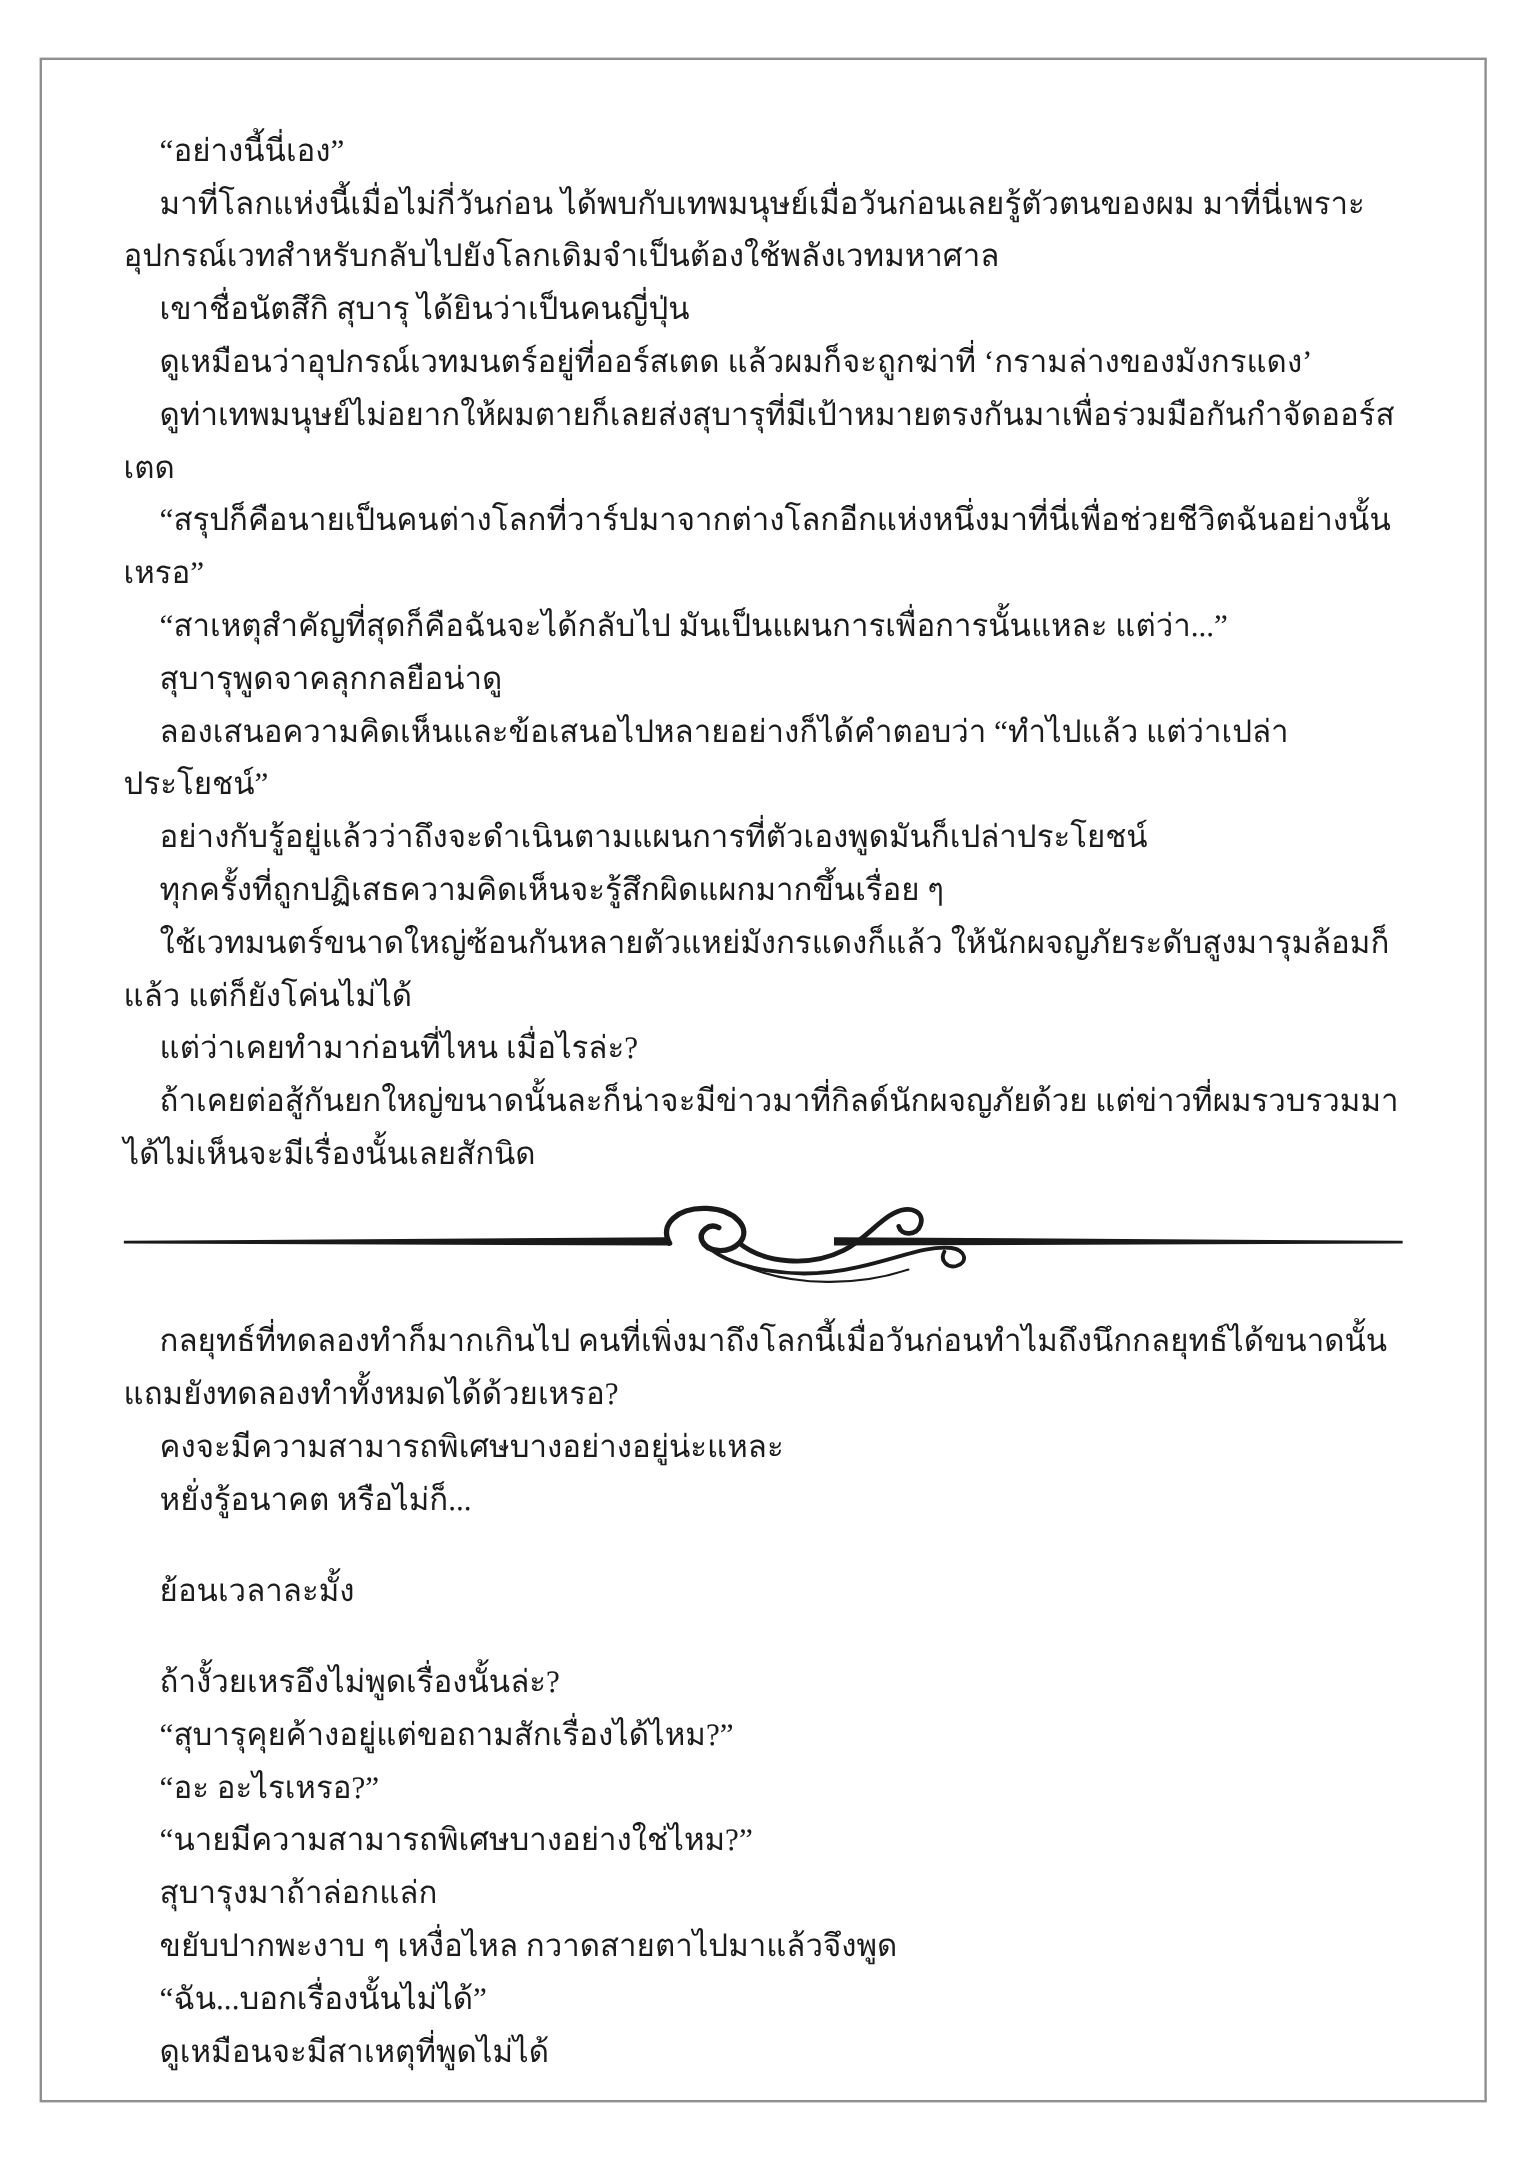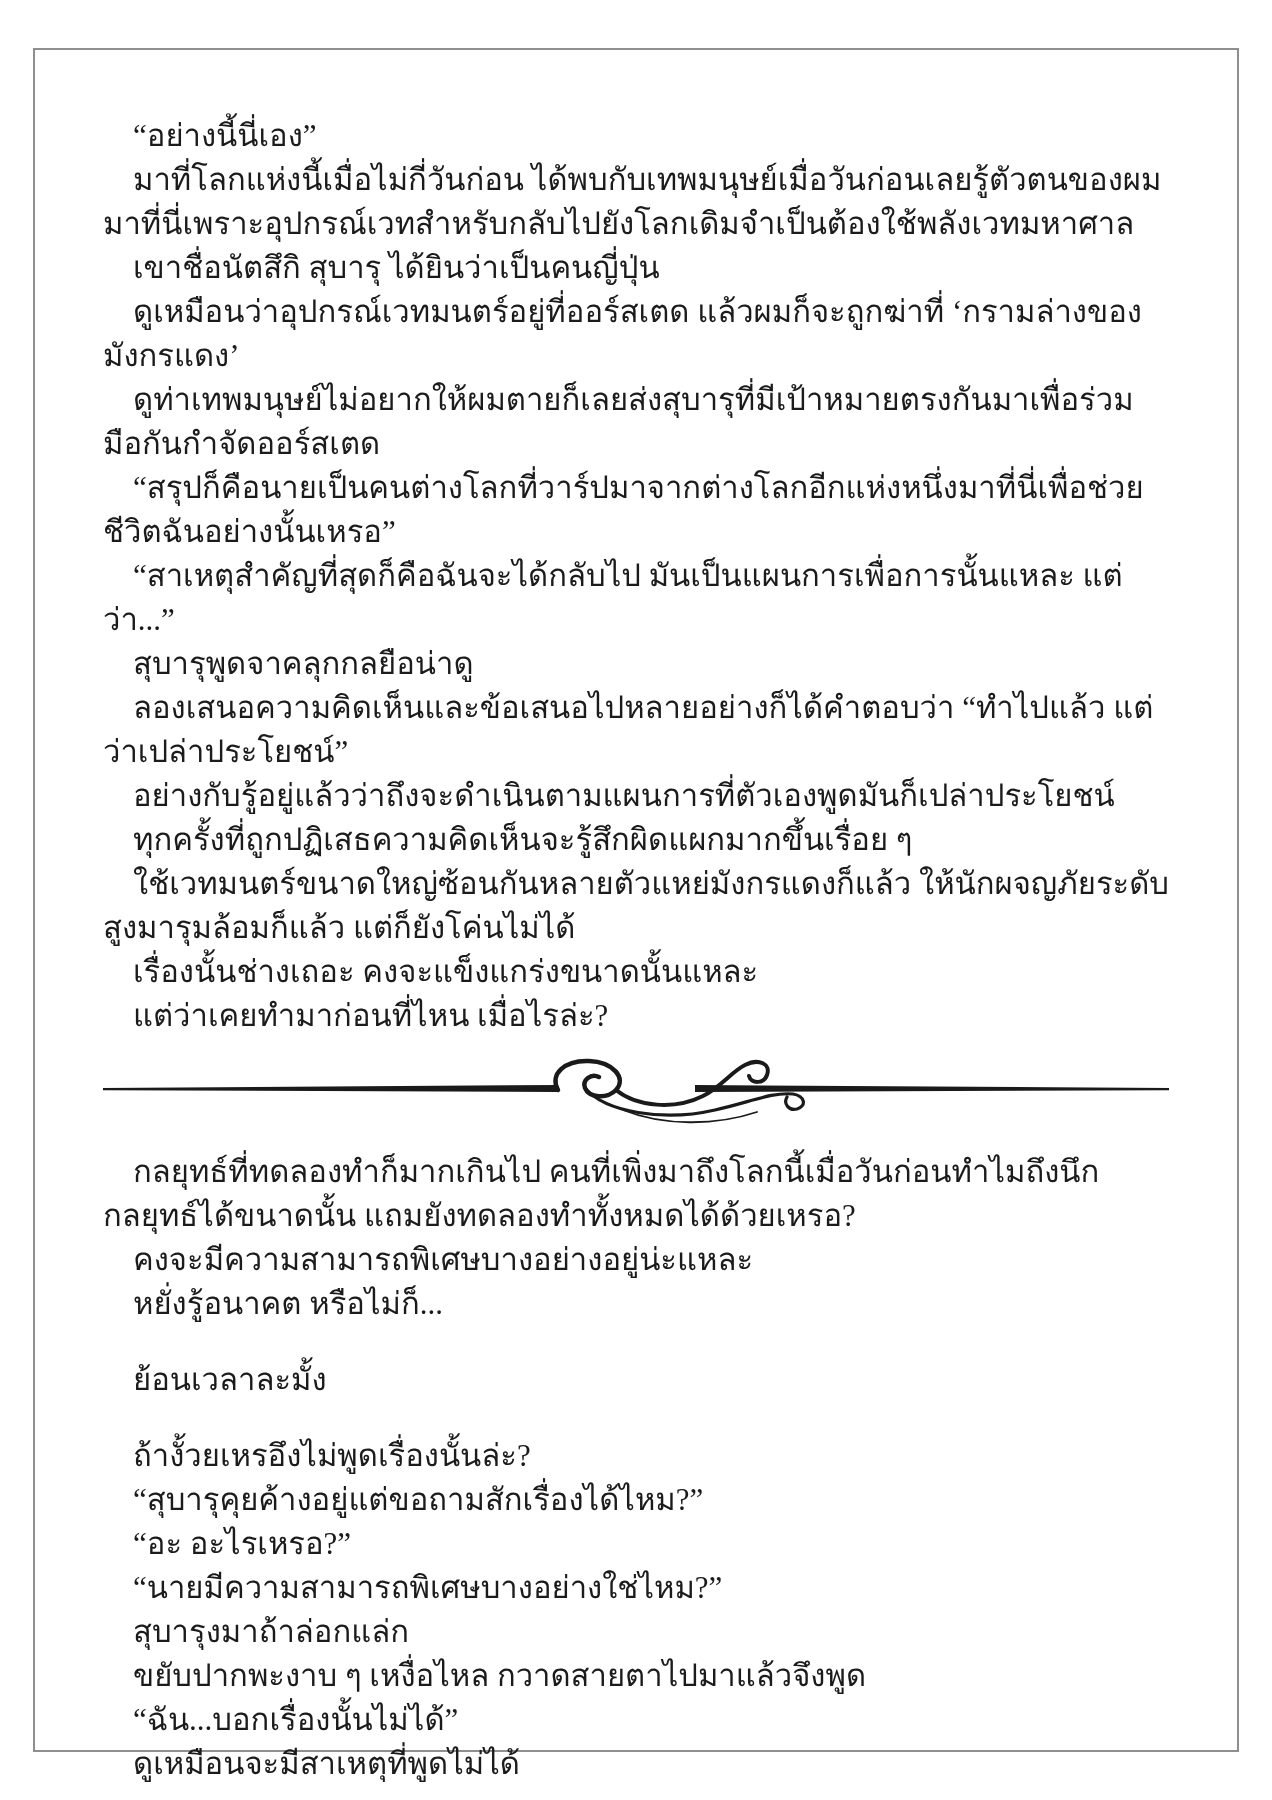--- a/index.html
+++ b/index.html
@@ -21,24 +21,24 @@
   .frame{
     position:absolute;
     left:33px; top:48px;
     width:1206px; height:1704px;
     border:2px solid var(--frame,#8f8f8f);
     box-sizing:border-box;
     pointer-events:none;
   }
   .content{
     position:absolute;
-    left:103px; top:114px;
+    left:103px; top:104px;
     width:1066px;
     color:var(--fg,#1b1b1b);
-    font-size:31px;
+    font-size:26px;
     line-height:44px;
     text-align:left;
   }
   .para{
     margin:0;
     text-indent:30px;
     word-break:normal;
   }
   .para.gap-before{ margin-top:32px; }
   .divider{
@@ -62,22 +62,22 @@
         <p class="para">เขาชื่อนัตสึกิ สุบารุ ได้ยินว่าเป็นคนญี่ปุ่น</p>
         <p class="para">ดูเหมือนว่าอุปกรณ์เวทมนตร์อยู่ที่ออร์สเตด แล้วผมก็จะถูกฆ่าที่ ‘กรามล่างของมังกรแดง’</p>
         <p class="para">ดูท่าเทพมนุษย์ไม่อยากให้ผมตายก็เลยส่งสุบารุที่มีเป้าหมายตรงกันมาเพื่อร่วมมือกันกำจัดออร์สเตด</p>
         <p class="para">“สรุปก็คือนายเป็นคนต่างโลกที่วาร์ปมาจากต่างโลกอีกแห่งหนึ่งมาที่นี่เพื่อช่วยชีวิตฉันอย่างนั้นเหรอ”</p>
         <p class="para">“สาเหตุสำคัญที่สุดก็คือฉันจะได้กลับไป มันเป็นแผนการเพื่อการนั้นแหละ แต่ว่า...”</p>
         <p class="para">สุบารุพูดจาคลุกกลยือน่าดู</p>
         <p class="para">ลองเสนอความคิดเห็นและข้อเสนอไปหลายอย่างก็ได้คำตอบว่า “ทำไปแล้ว แต่ว่าเปล่าประโยชน์”</p>
         <p class="para">อย่างกับรู้อยู่แล้วว่าถึงจะดำเนินตามแผนการที่ตัวเองพูดมันก็เปล่าประโยชน์</p>
         <p class="para">ทุกครั้งที่ถูกปฏิเสธความคิดเห็นจะรู้สึกผิดแผกมากขึ้นเรื่อย ๆ</p>
         <p class="para">ใช้เวทมนตร์ขนาดใหญ่ซ้อนกันหลายตัวแหย่มังกรแดงก็แล้ว ให้นักผจญภัยระดับสูงมารุมล้อมก็แล้ว แต่ก็ยังโค่นไม่ได้</p>
-        <p class="para">เรื่องนั้นช่างเถอะ คงจะแข็งแกร่งขนาดนั้นแหละ</p>
         <p class="para">แต่ว่าเคยทำมาก่อนที่ไหน เมื่อไรล่ะ?</p>
+        <p class="para">ถ้าเคยต่อสู้กันยกใหญ่ขนาดนั้นละก็น่าจะมีข่าวมาที่กิลด์นักผจญภัยด้วย แต่ข่าวที่ผมรวบรวมมาได้ไม่เห็นจะมีเรื่องนั้นเลยสักนิด</p>
       </div>
 
     <div class="divider">
       <svg viewBox="0 0 1066 80" xmlns="http://www.w3.org/2000/svg">
 
         <polygon points="0,36 455,33 455,40 0,38.2" style="fill:var(--divider,#1a1a1a)"></polygon>
         <polygon points="592,33 1066,36 1066,38.2 592,40" style="fill:var(--divider,#1a1a1a)"></polygon>
 
         <g style="stroke:var(--divider,#1a1a1a)" fill="none" stroke-linecap="round">
           <path stroke-width="4.5" d="M455,38 C446,22 462,8 486,9 C510,10 524,26 513,38 C504,47 486,46 482,36 C479,28 488,21 496,25"></path>

